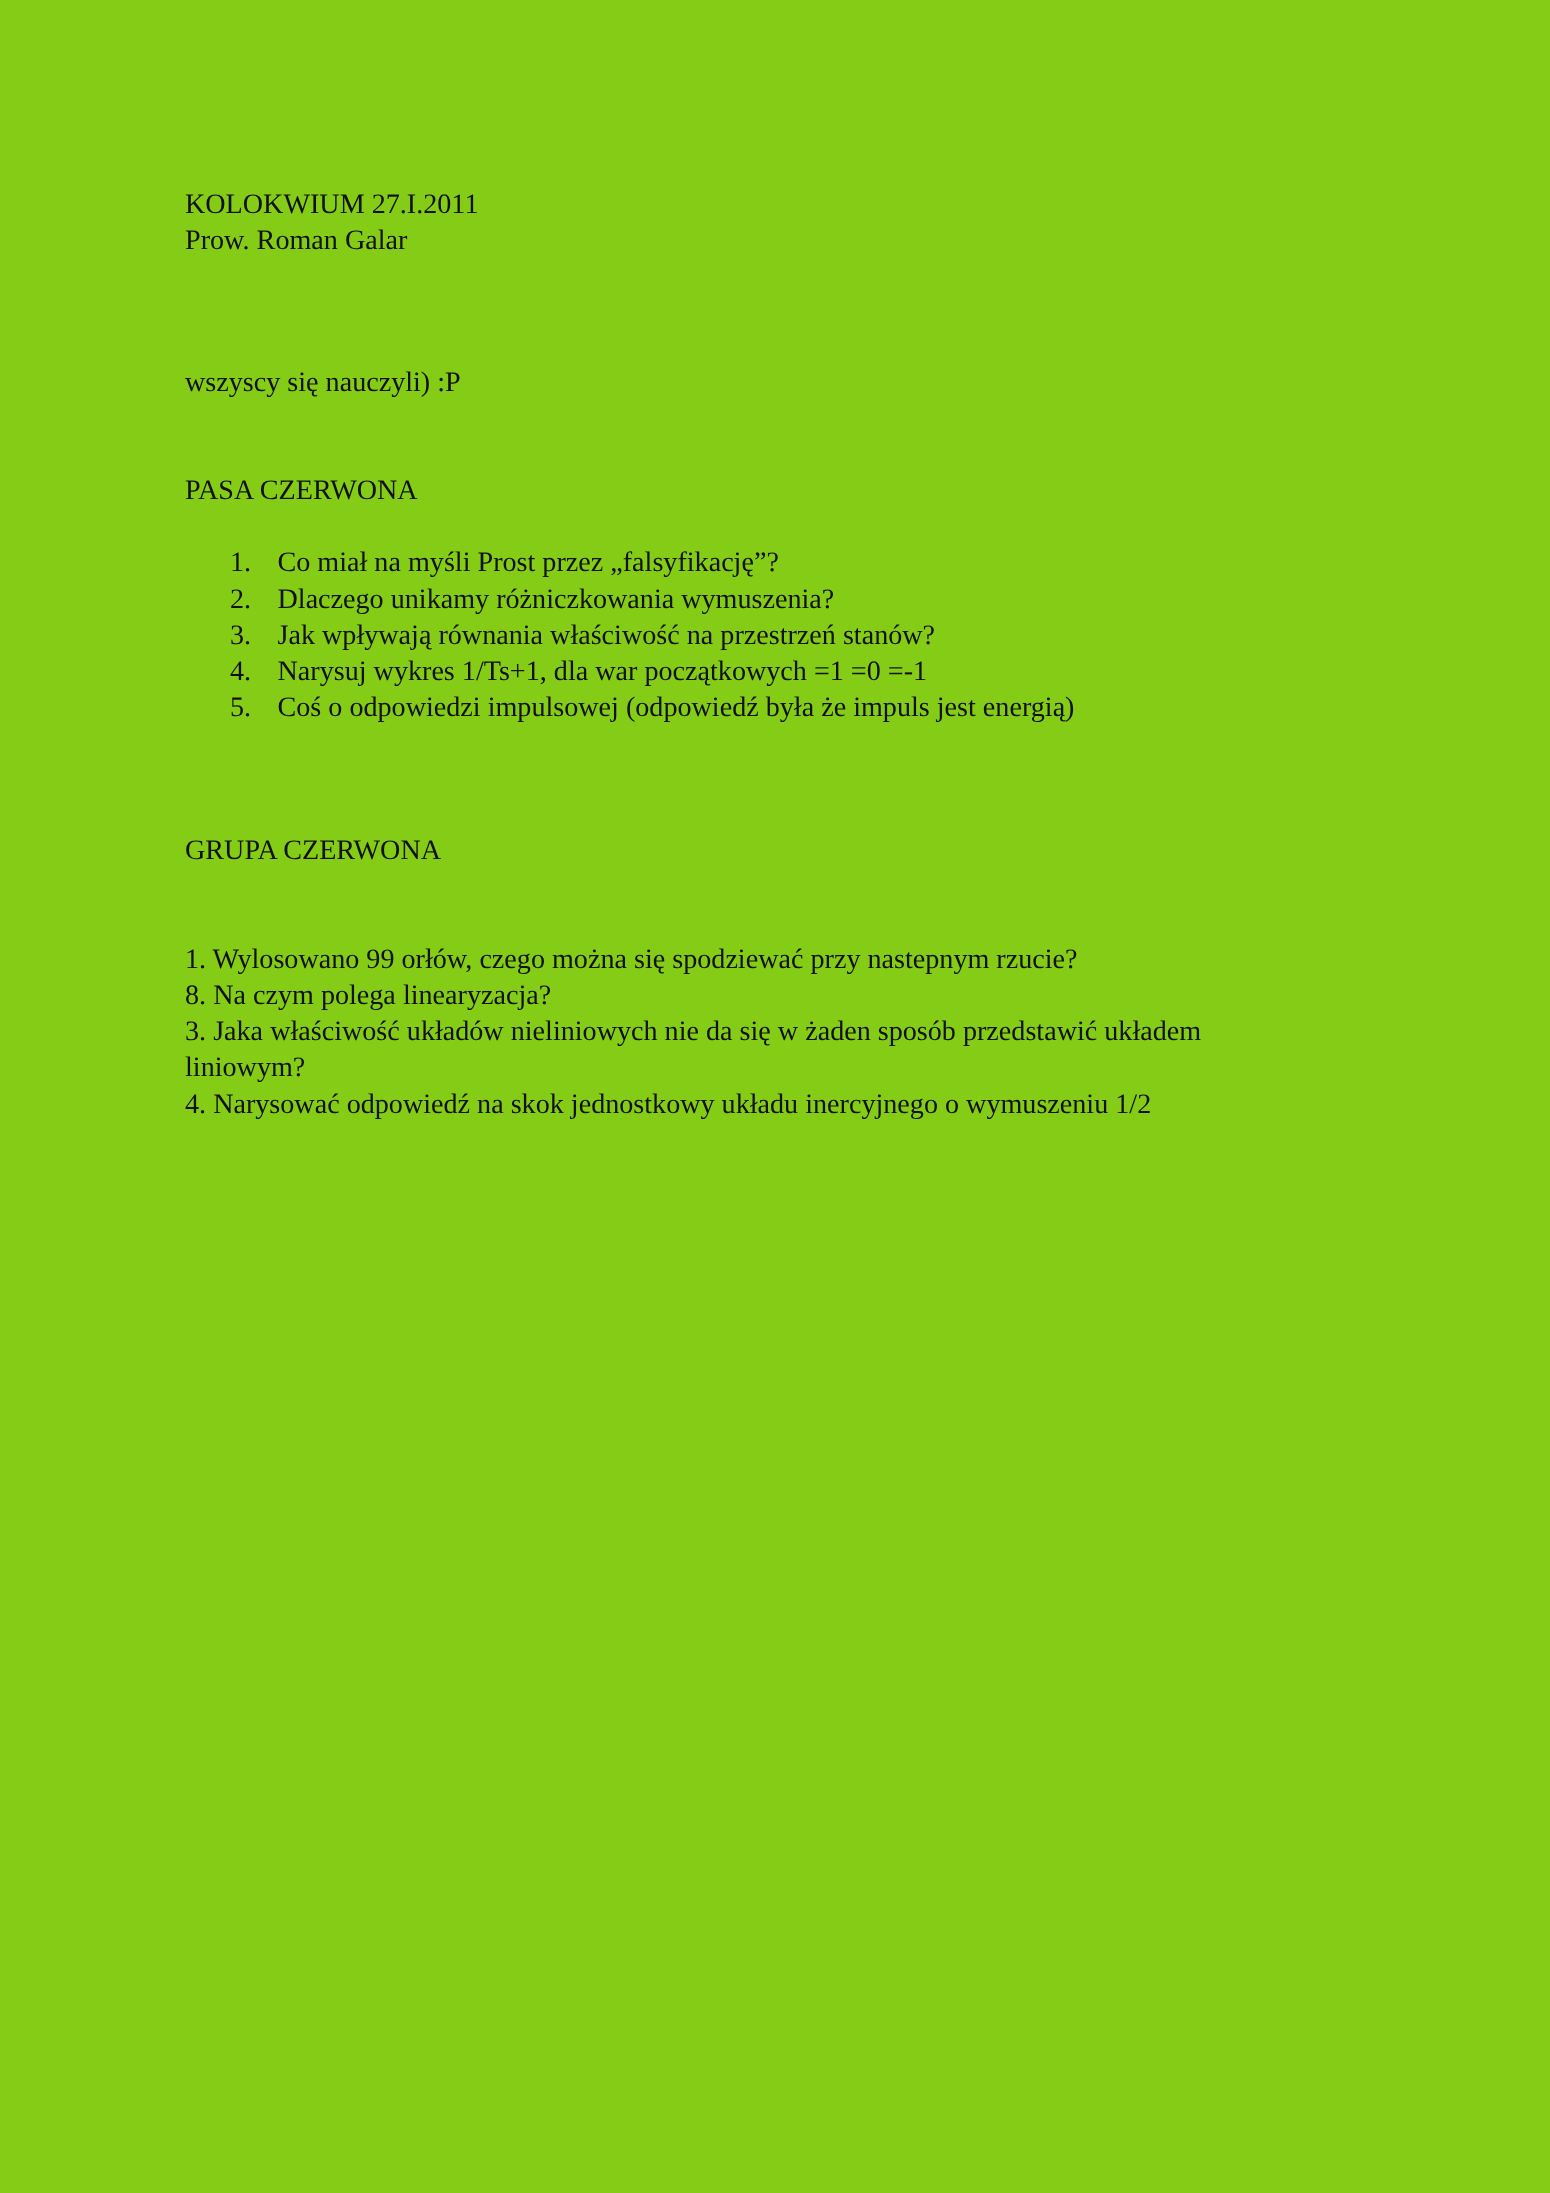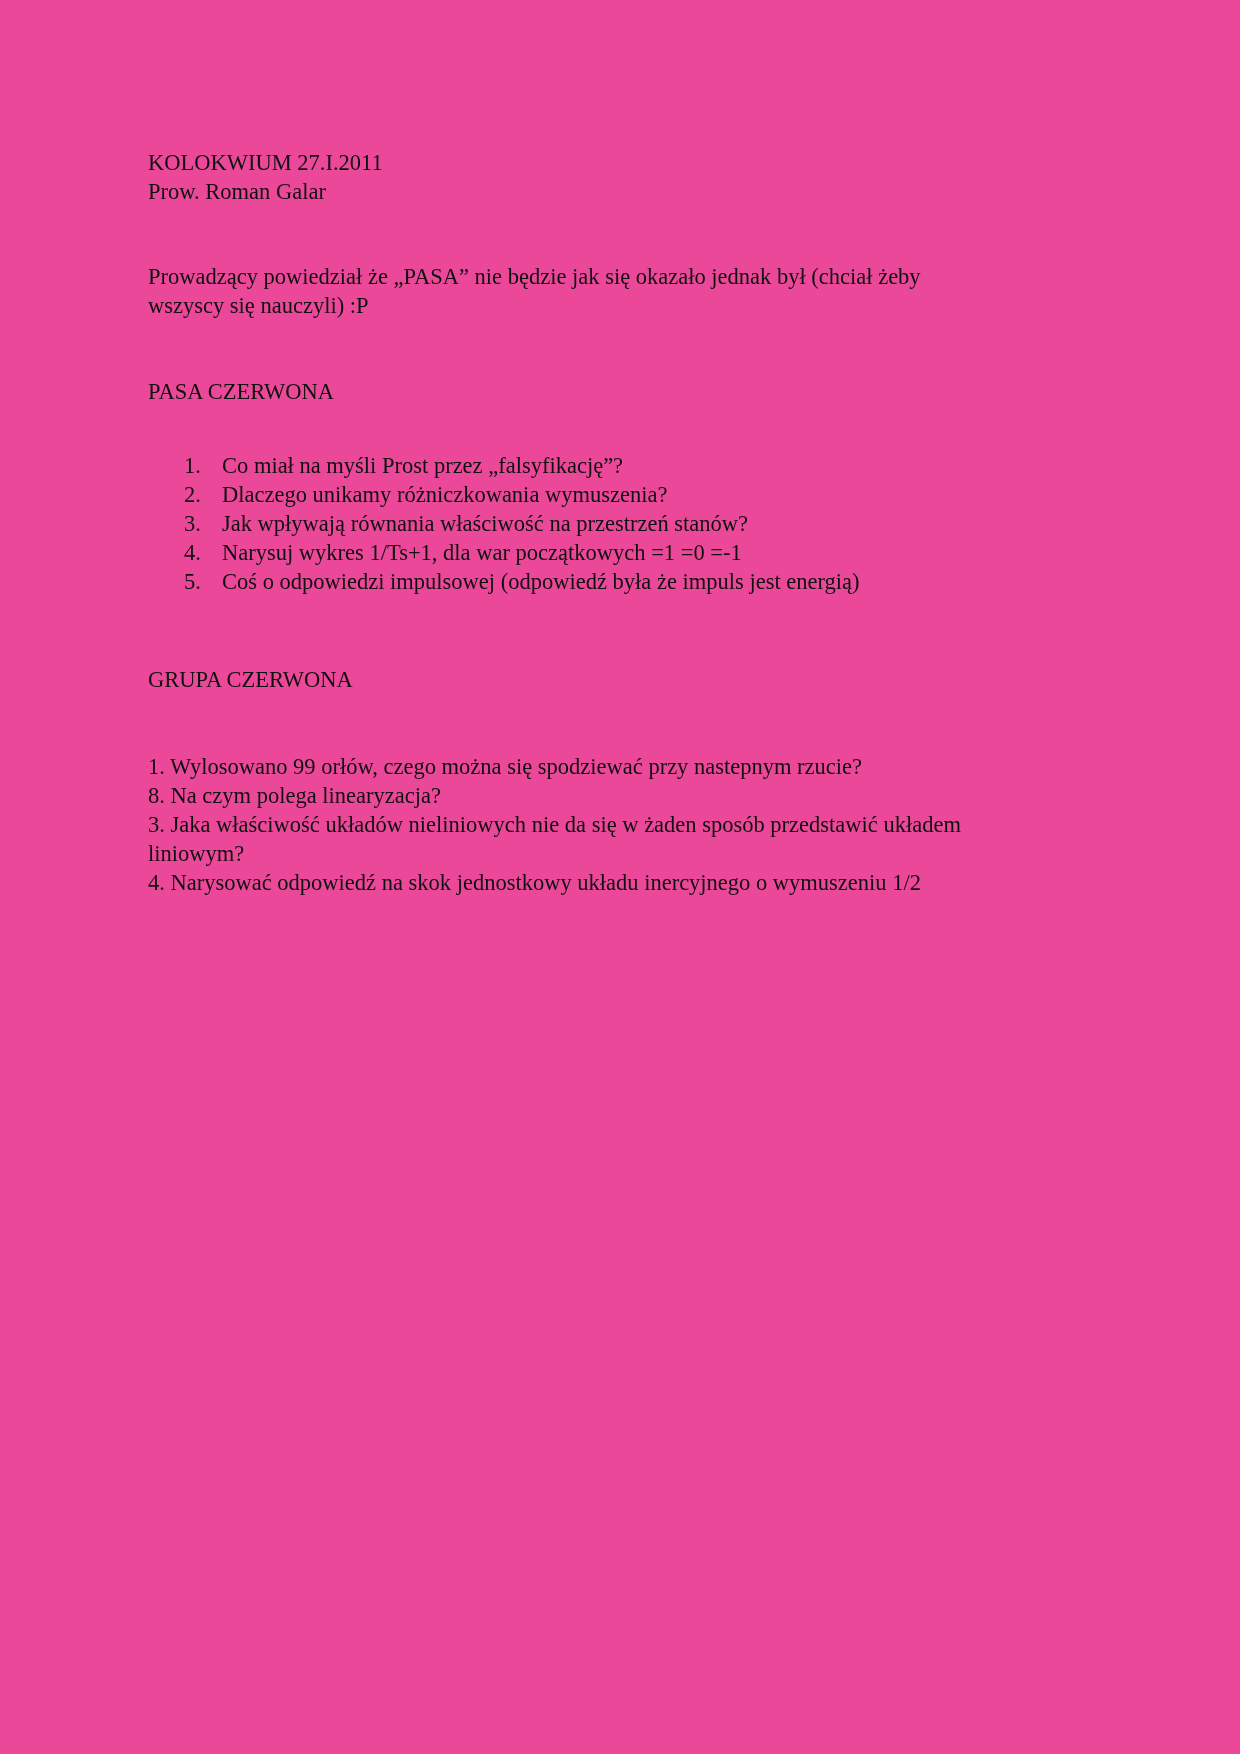--- a/index.html
+++ b/index.html
@@ -1,35 +1,34 @@
 <!DOCTYPE html>
 <html><head>
   <meta charset="utf-8">
   <style>
     html, body { margin: 0; padding: 0; background: #ffffff; }
     body { width: 1240px; height: 1754px; position: relative; overflow: hidden; }
     .page {
       position: absolute; left: 0; top: 0; width: 1240px; height: 1754px;
-      background: #ec4899; color: #111111;
+      background: #84cc16; color: #111111;
       font-family: "Liberation Serif", "DejaVu Serif", serif;
       font-size: 22.5px;
     }
     .line { position: absolute; left: 148px; white-space: nowrap; line-height: 29px; }
-    .ol-item { position: absolute; left: 184px; white-space: nowrap; line-height: 29px; margin-top: 16px; }
+    .ol-item { position: absolute; left: 184px; white-space: nowrap; line-height: 29px; }
     .ol-item .num { display: inline-block; width: 38px; }
   </style>
 </head>
 <body>
 
 <div class="page">
 
   <div class="line" style="top:148px">KOLOKWIUM 27.I.2011</div>
   <div class="line" style="top:177px">Prow. Roman Galar</div>
 
-  <div class="line" style="top:262px">Prowadzący powiedział że „PASA” nie będzie jak się okazało jednak był (chciał żeby</div>
   <div class="line" style="top:291px">wszyscy się nauczyli) :P</div>
 
   <div class="line" style="top:377px">PASA CZERWONA</div>
 
   <div>
     <div class="ol-item" style="top:435px">
       <span class="num">1.</span><span>Co miał na myśli Prost przez „falsyfikację”?</span>
     </div>
     <div class="ol-item" style="top:464px">
       <span class="num">2.</span><span>Dlaczego unikamy różniczkowania wymuszenia?</span>

